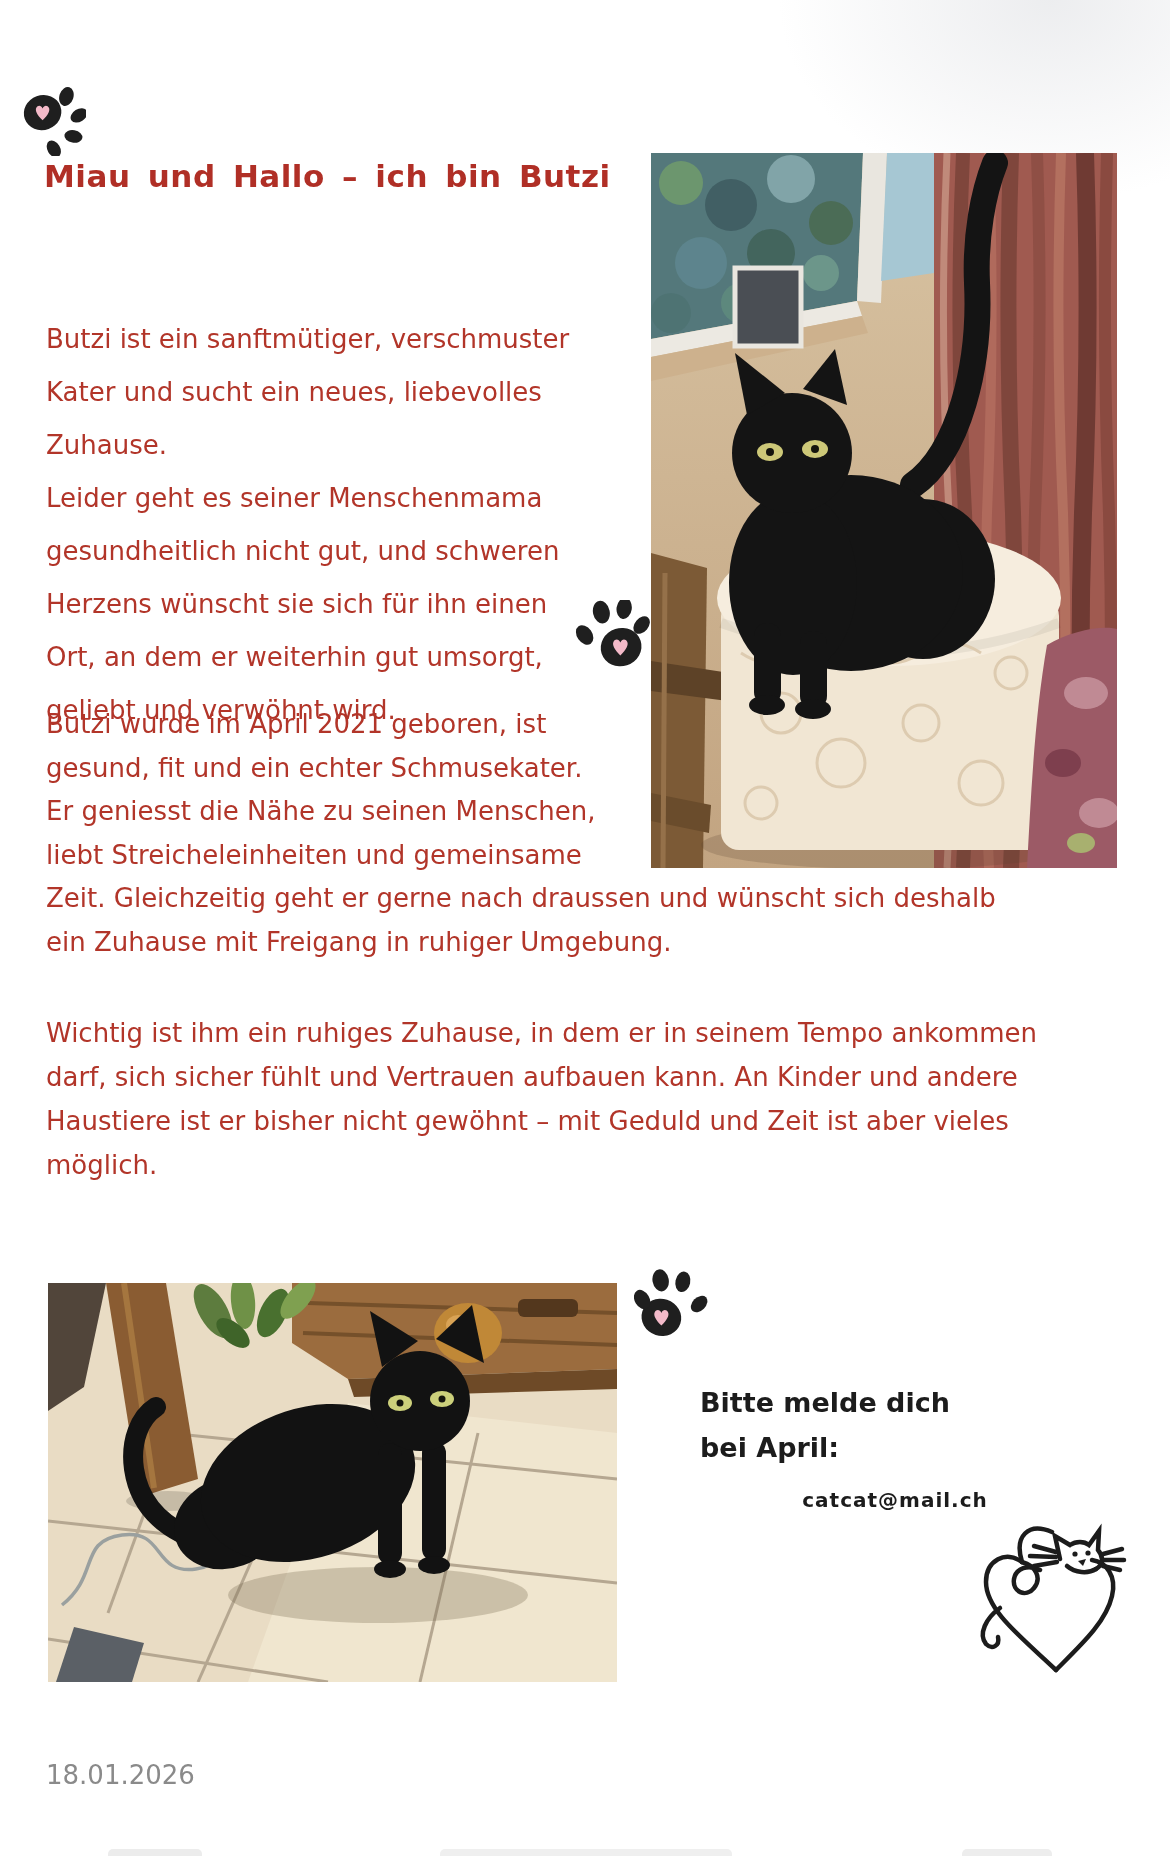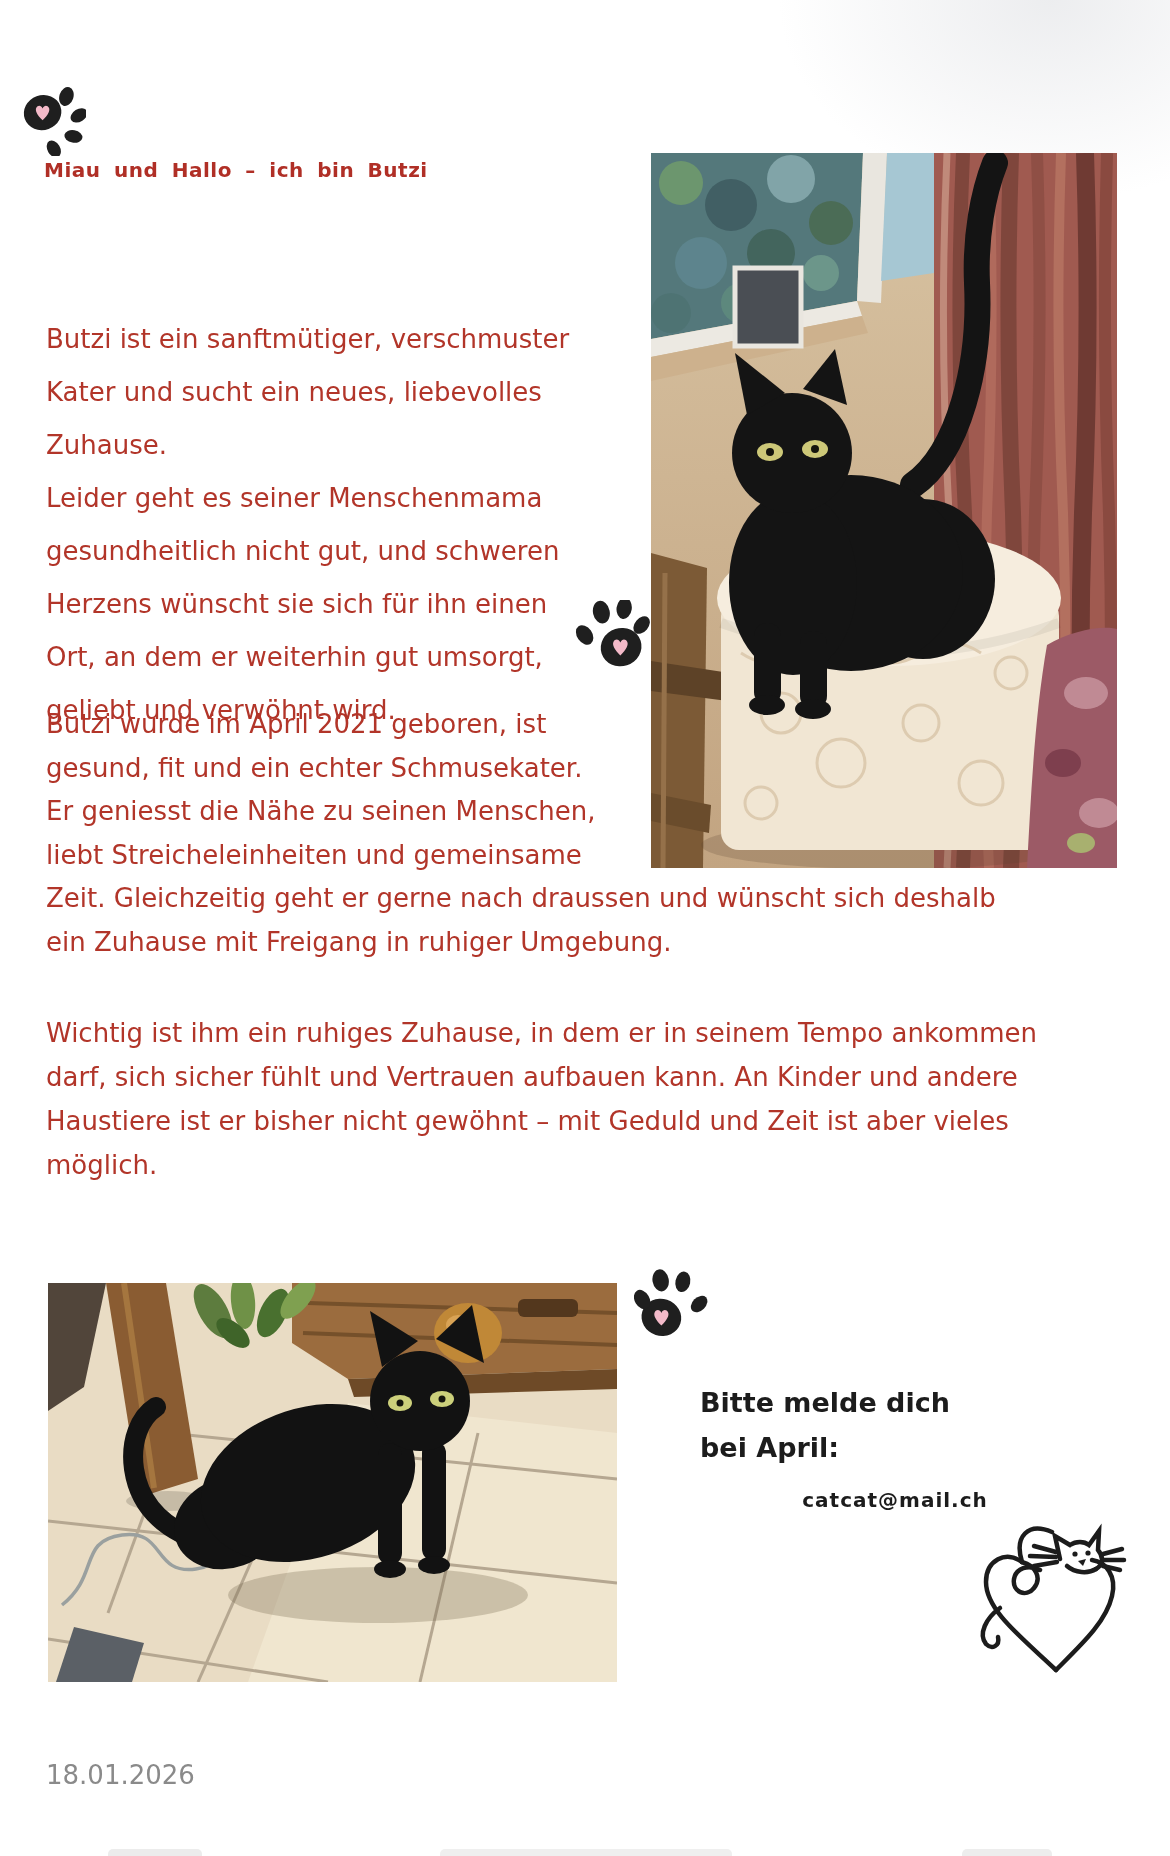--- a/index.html
+++ b/index.html
@@ -11,21 +11,21 @@
     overflow:hidden;
   }
   
   #fog{
     position:absolute;right:0;top:0;width:430px;height:230px;
     background:radial-gradient(ellipse at 72% 0%, rgba(188,191,198,0.28), rgba(188,191,198,0) 62%);
     pointer-events:none;
   }
   #title{
     position:absolute;left:44px;top:158px;
-    font-size:20px;font-weight:bold;letter-spacing:.5px;word-spacing:6px;
+    font-size:31px;font-weight:bold;letter-spacing:.5px;word-spacing:6px;
     color:#b02f26;
   }
   .para{
     position:absolute;left:46px;width:1100px;
     font-size:26px;color:#b23529;
     white-space:pre-line;
   }
   #p1{top:271px;line-height:53px;margin-top:42px;}
   #p2{top:703px;line-height:43.5px;}
   #p3{top:1011px;line-height:44px;}

